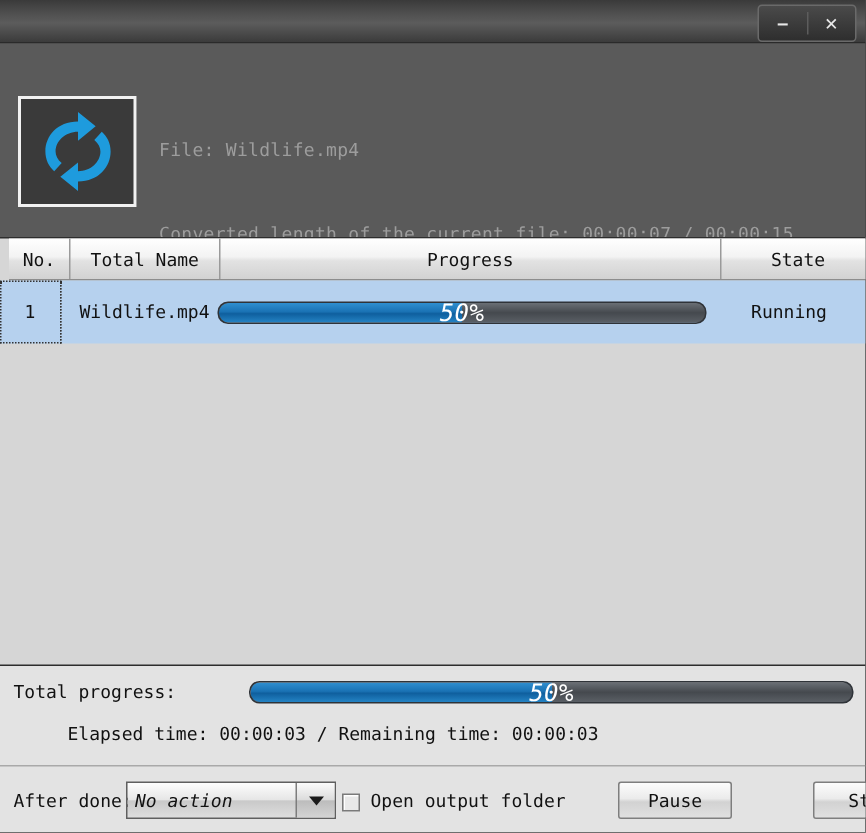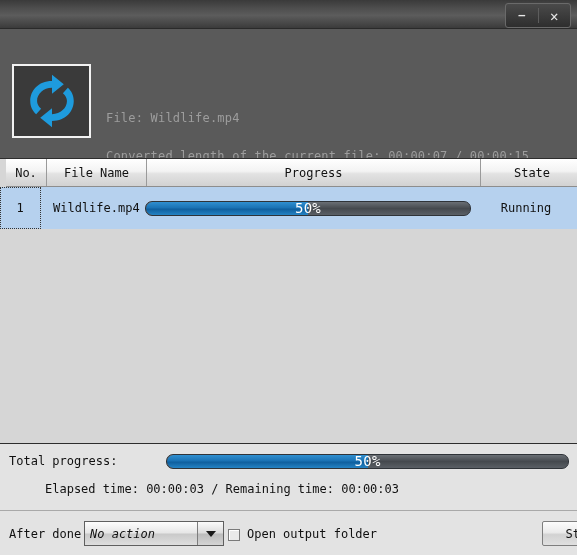--- a/index.html
+++ b/index.html
@@ -26,21 +26,21 @@
   .winsep{width:1px;height:15px;background:#5d5d5d;}
 
   
   .header{position:absolute;left:0;top:29px;width:577px;height:129px;background:#5a5a5a;}
   .thumb{position:absolute;left:12px;top:35px;width:79px;height:74px;
          background:#3a3a3a;border:2px solid #f2f2f2;box-sizing:border-box;
          display:flex;align-items:center;justify-content:center;}
   .thumb svg{display:block;}
   .infoline{position:absolute;left:106px;font-size:12px;color:#9d9d9d;
             white-space:nowrap;letter-spacing:.2px;}
-  .infoline.l1{top:82px;}
+  .infoline.l1{top:64px;}
   .infoline.l2{top:104px;margin-top:16px;}
 
   
   .listwrap{position:absolute;left:0;top:158px;width:577px;height:286px;
             background:#d6d6d6;border-top:1px solid #2d2d2d;border-bottom:1px solid #2d2d2d;
             box-sizing:border-box;}
   .lhead{position:absolute;left:6px;top:0;width:577px;height:28px;
          background:linear-gradient(to bottom,#ffffff 0%,#f3f3f3 45%,#e2e2e2 55%,#d2d2d2 100%);
          border-bottom:1px solid #8d8d8d;box-sizing:border-box;display:flex;}
   .hcell{height:100%;display:flex;align-items:center;justify-content:center;
@@ -62,21 +62,21 @@
            border:1px dotted #333;box-sizing:border-box;pointer-events:none;}
 
   
   .pbar{position:relative;height:15px;border-radius:7px;
         background:linear-gradient(to bottom,#6a6f75,#45494e 50%,#5a5f65);
         border:1px solid #2f3338;box-sizing:border-box;overflow:hidden;}
   .pbar .fill{position:absolute;left:0;top:0;bottom:0;border-radius:7px 0 0 7px;
         background:linear-gradient(to bottom,#2f8fd0 0%,#1a72b4 45%,#0f5f9e 55%,#2483c4 100%);}
   .pbar .ptxt{position:absolute;left:0;right:0;top:0;bottom:0;
         display:flex;align-items:center;justify-content:center;
-        font-size:14px;color:#ffffff;letter-spacing:.3px;}
+        font-size:16px;color:#ffffff;letter-spacing:.3px;font-style:italic;}
   .rowbar{width:326px;}
 
   
   .bottom{position:absolute;left:0;top:444px;width:577px;height:111px;background:#e3e3e3;}
   .totalrow{position:absolute;left:9px;top:8px;width:560px;height:18px;display:flex;align-items:center;gap:43px;}
   .tlabel{font-size:12px;color:#111;white-space:nowrap;margin-right:6px;}
   .totalbar{width:462px;}
   .times{position:absolute;left:9px;top:38px;font-size:12px;color:#111;white-space:nowrap;margin-left:36px;}
 
   .sep{position:absolute;left:0;top:66px;width:577px;height:1px;background:#a9a9a9;}
@@ -126,21 +126,21 @@
         </g>
       </svg>
     </div>
     <div class="infoline l1">File: Wildlife.mp4</div>
     <div class="infoline l2">Converted length of the current file: 00:00:07 / 00:00:15</div>
   </div>
 
   <div class="listwrap">
     <div class="lhead">
       <div class="hcell c-no">No.</div>
-      <div class="hcell c-name">File Name</div>
+      <div class="hcell c-name">Total Name</div>
       <div class="hcell c-prog">Progress</div>
       <div class="hcell c-state">State</div>
     </div>
 
     <div class="lrow">
       <div class="rcell c-no">1</div>
       <div class="rcell c-name">Wildlife.mp4</div>
       <div class="rcell c-prog">
         <div class="pbar rowbar">
           <div class="fill" id="rowfill" style="width: 50%;"></div>
@@ -170,17 +170,18 @@
       <div class="combo">
         <div class="val">No action</div>
         <div class="arrowbox">
             <div class="caret"></div>
           </div>
       </div>
       <div class="chkwrap">
         <div class="chkbox"></div>
         <div class="chklabel">Open output folder</div>
       </div>
+      <div class="btn pause">Pause</div>
       <div class="btn stop">Stop</div>
     </div>
   </div>
 
 </div>
 
 </body></html>

